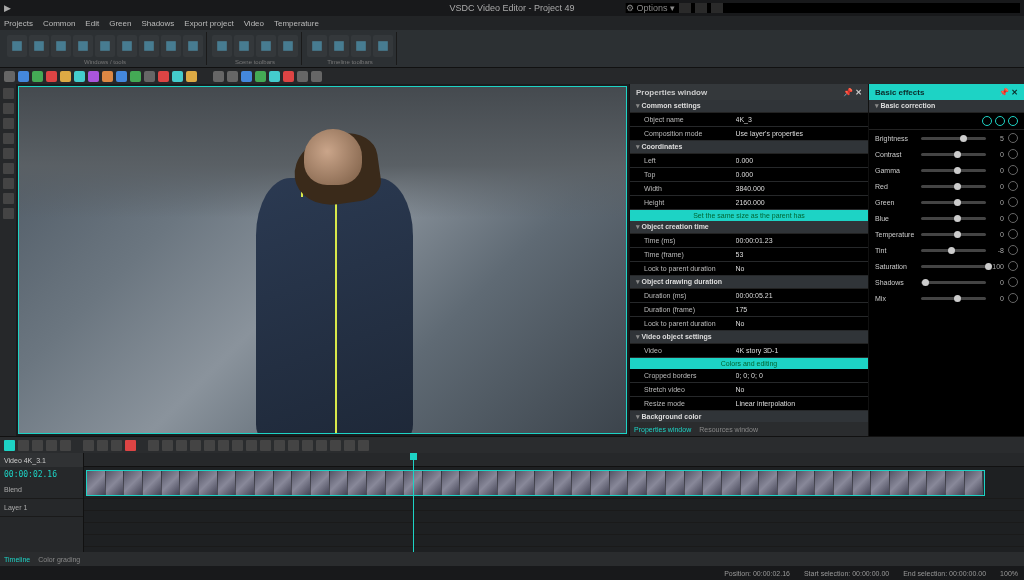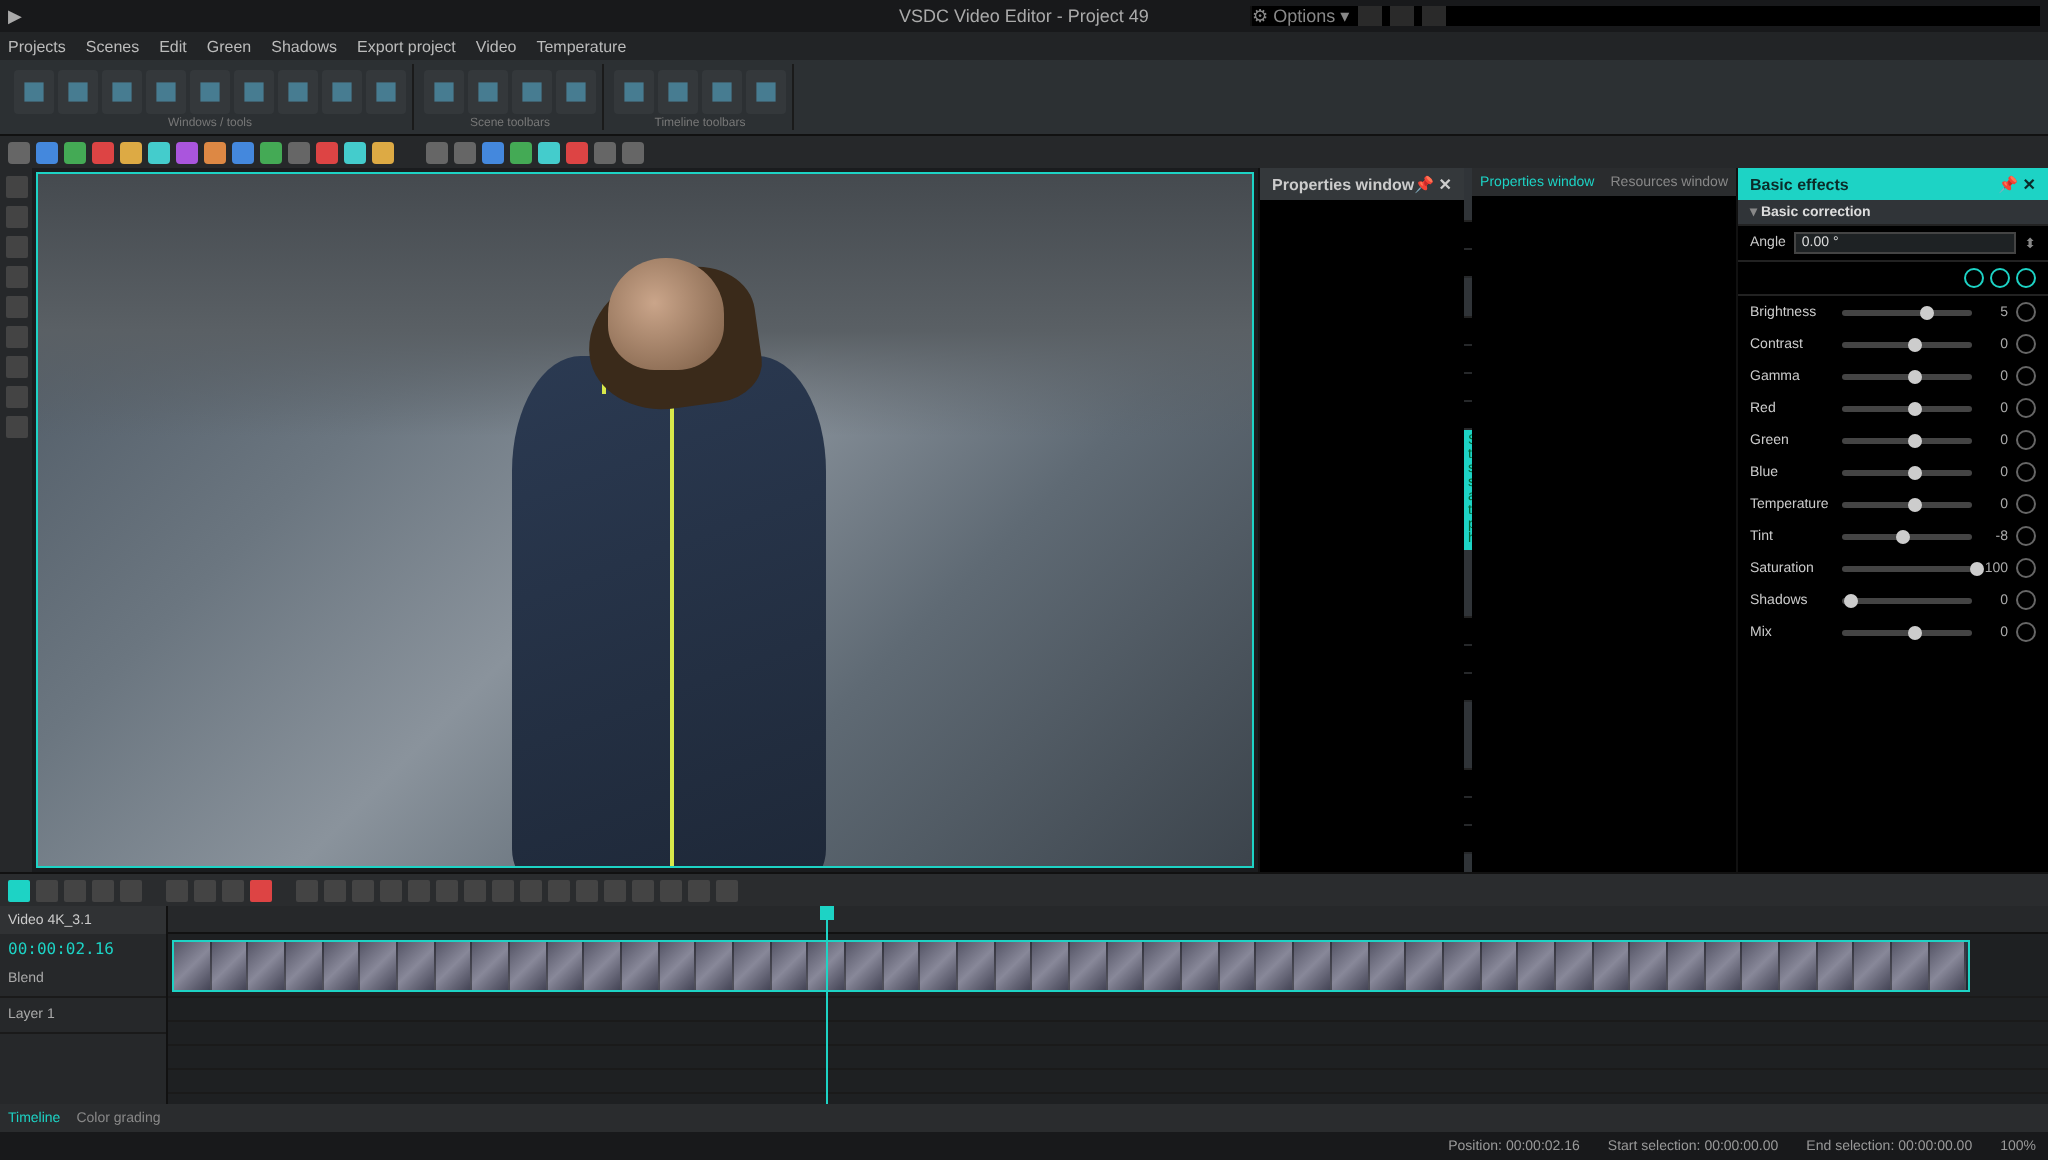--- a/index.html
+++ b/index.html
@@ -48,21 +48,21 @@
 .figure { position: absolute; left: 38%; top: 12%; width: 28%; height: 90%; }
 .fig-head { position: absolute; left: 32%; top: 0; width: 34%; height: 18%; background: radial-gradient(circle at 40% 40%,#caa58a,#7a5c44); border-radius: 50% 50% 40% 40%; }
 .fig-hair { position: absolute; left: 26%; top: 2%; width: 50%; height: 22%; background: #3a2a1a; border-radius: 60% 40% 30% 50%; transform: rotate(-8deg); }
 .fig-body { position: absolute; left: 4%; top: 16%; width: 92%; height: 84%; background: linear-gradient(160deg,#2b3a52,#1e2838); border-radius: 22% 22% 6% 6%; }
 .fig-zip { position: absolute; left: 50%; top: 18%; width: 2px; height: 80%; background: #d8e84a; }
 .fig-collar { position: absolute; left: 30%; top: 14%; width: 40%; height: 8%; border: 2px solid #d8e84a; border-bottom: none; border-radius: 50% 50% 0 0; }
 .ceiling { position: absolute; left: 0; top: 0; width: 100%; height: 38%; background: linear-gradient(180deg,#454a4f,#5a6065 60%,transparent); }
 
 
 .right { width: 395px; display: flex; background: #000000; border-left: 1px solid #111; }
-.props { flex: 1; display: flex; border-right: 1px solid #111; min-width: 0; }
+.props { flex: 1; display: flex; flex-direction: column; border-right: 1px solid #111; min-width: 0; }
 .basic { width: 155px; display: flex; flex-direction: column; }
 
 .panel-head { height: 16px; background: #1dd3c5; color: #0b2b29; font-size: 8px; font-weight: bold; display: flex; align-items: center; padding: 0 6px; justify-content: space-between; }
 .panel-head.dark { background: #34383b; color: #ccc; }
 .panel-body { flex: 1; overflow: auto; font-size: 7px; }
 .panel-body::-webkit-scrollbar { width: 6px; background: #222; }
 .panel-body::-webkit-scrollbar-thumb { background: #444; }
 
 .prop-section { background: #303438; color: #ddd; font-size: 7px; font-weight: bold; padding: 2px 6px; border-bottom: 1px solid #222; }
 .prop-section.expand::before { content: "▾ "; color: #888; }
@@ -122,21 +122,21 @@
     <span class="right">
       <span class="gear">⚙ <span>Options</span> ▾</span>
       <span class="winbtn"></span>
       <span class="winbtn"></span>
       <span class="winbtn"></span>
     </span>
   </div>
 
   <div class="menubar" id="menubar">
       <span>Projects</span>
-      <span>Scenes</span>
+      <span>Common</span>
       <span>Edit</span>
       <span>Green</span>
       <span>Shadows</span>
       <span>Export project</span>
       <span>Video</span>
       <span>Temperature</span>
     </div>
 
   <div class="ribbon" id="ribbon">
       <div class="ribbon-group">
@@ -382,25 +382,20 @@
           <span>Resources window</span>
         </div>
       </div>
 
       <div class="basic">
         <div class="panel-head">
           <span>Basic effects</span>
           <span>📌 ✕</span>
         </div>
         <div class="prop-section expand">Basic correction</div>
-        <div class="angle-row">
-          <span class="lbl">Angle</span>
-          <input value="0.00 °" style="">
-          <span style="color:#888">⬍</span>
-        </div>
         <div class="angle-row" style="justify-content:flex-end;">
           <div class="angle-icons">
             <span></span>
             <span></span>
             <span></span>
           </div>
         </div>
         <div class="panel-body" id="be-body">
             <div class="be-row">
               <div class="lbl">Brightness</div>

